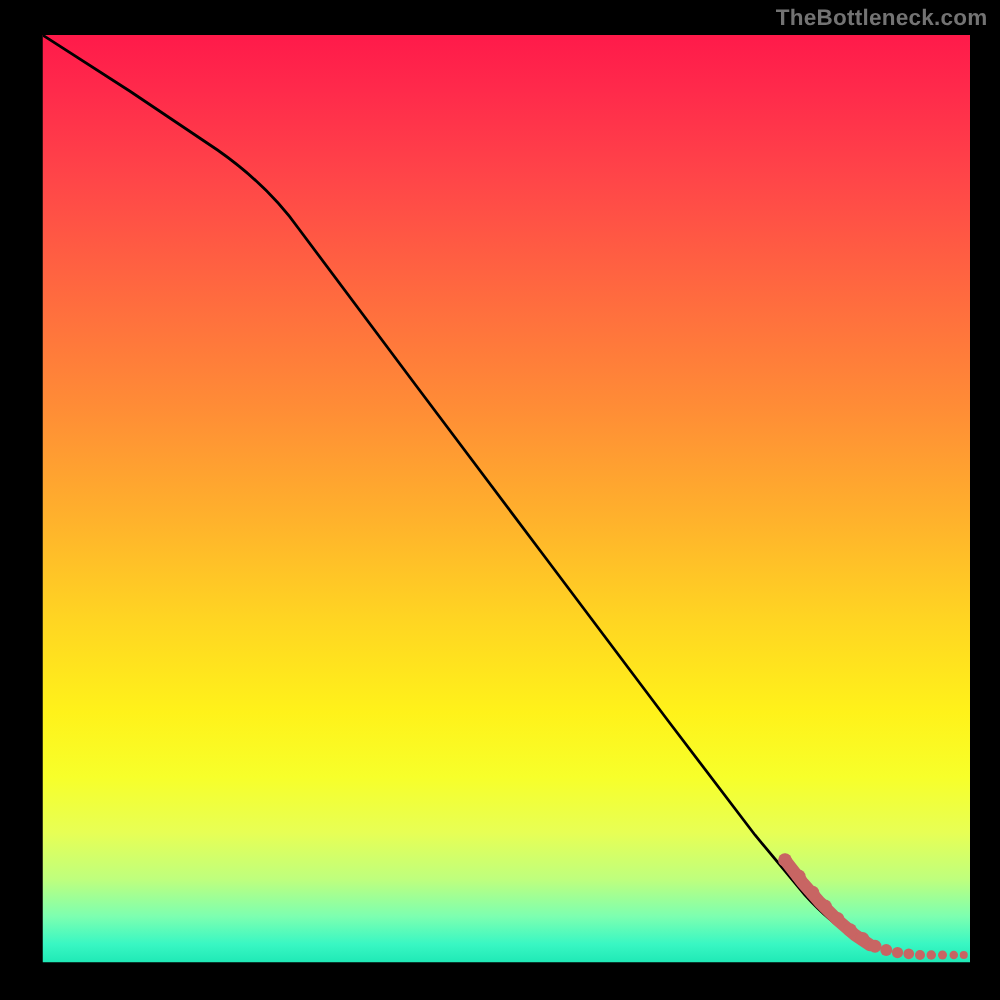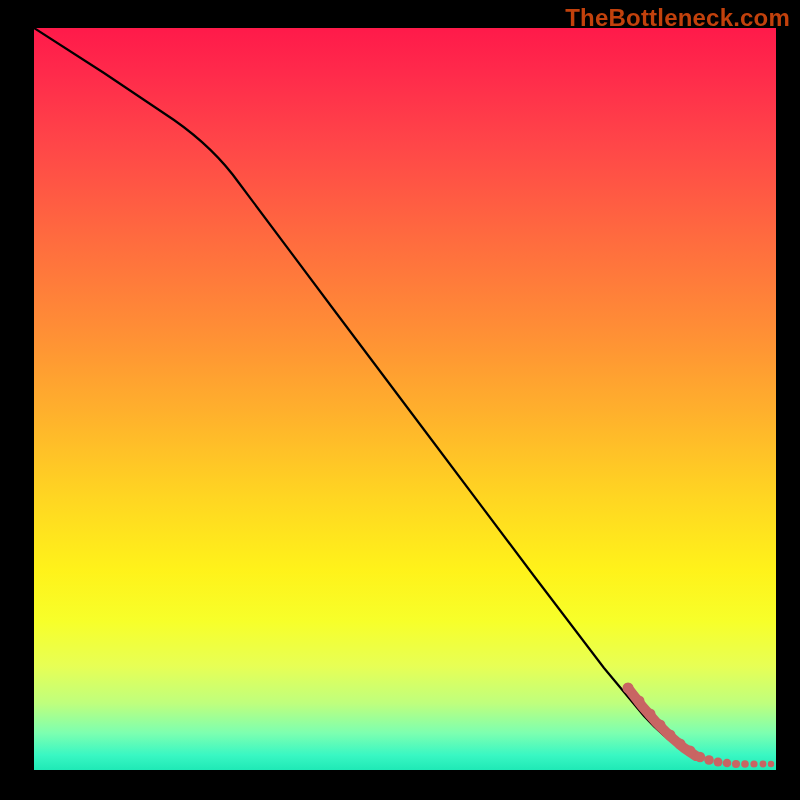--- a/index.html
+++ b/index.html
@@ -2,23 +2,23 @@
 <html><head>
 <meta charset="utf-8">
 <style>
   * { margin: 0; padding: 0; box-sizing: border-box; }
   html, body { width: 800px; height: 800px; background: #000; overflow: hidden; }
   .stage { position: relative; width: 800px; height: 800px; background: #000; }
   .watermark {
     position: absolute;
     top: 4px; right: 10px;
     font-family: Arial, Helvetica, sans-serif;
-    font-size: 24px;
+    font-size: 18px;
     font-weight: 600;
-    color: #c2410c;
+    color: #737373;
     letter-spacing: 0.2px;
     margin-left: 44px;
   }
   .plot {
     position: absolute;
     left: 34px; top: 28px;
     width: 742px; height: 742px;
     overflow: hidden;
   }
   .gradient {

